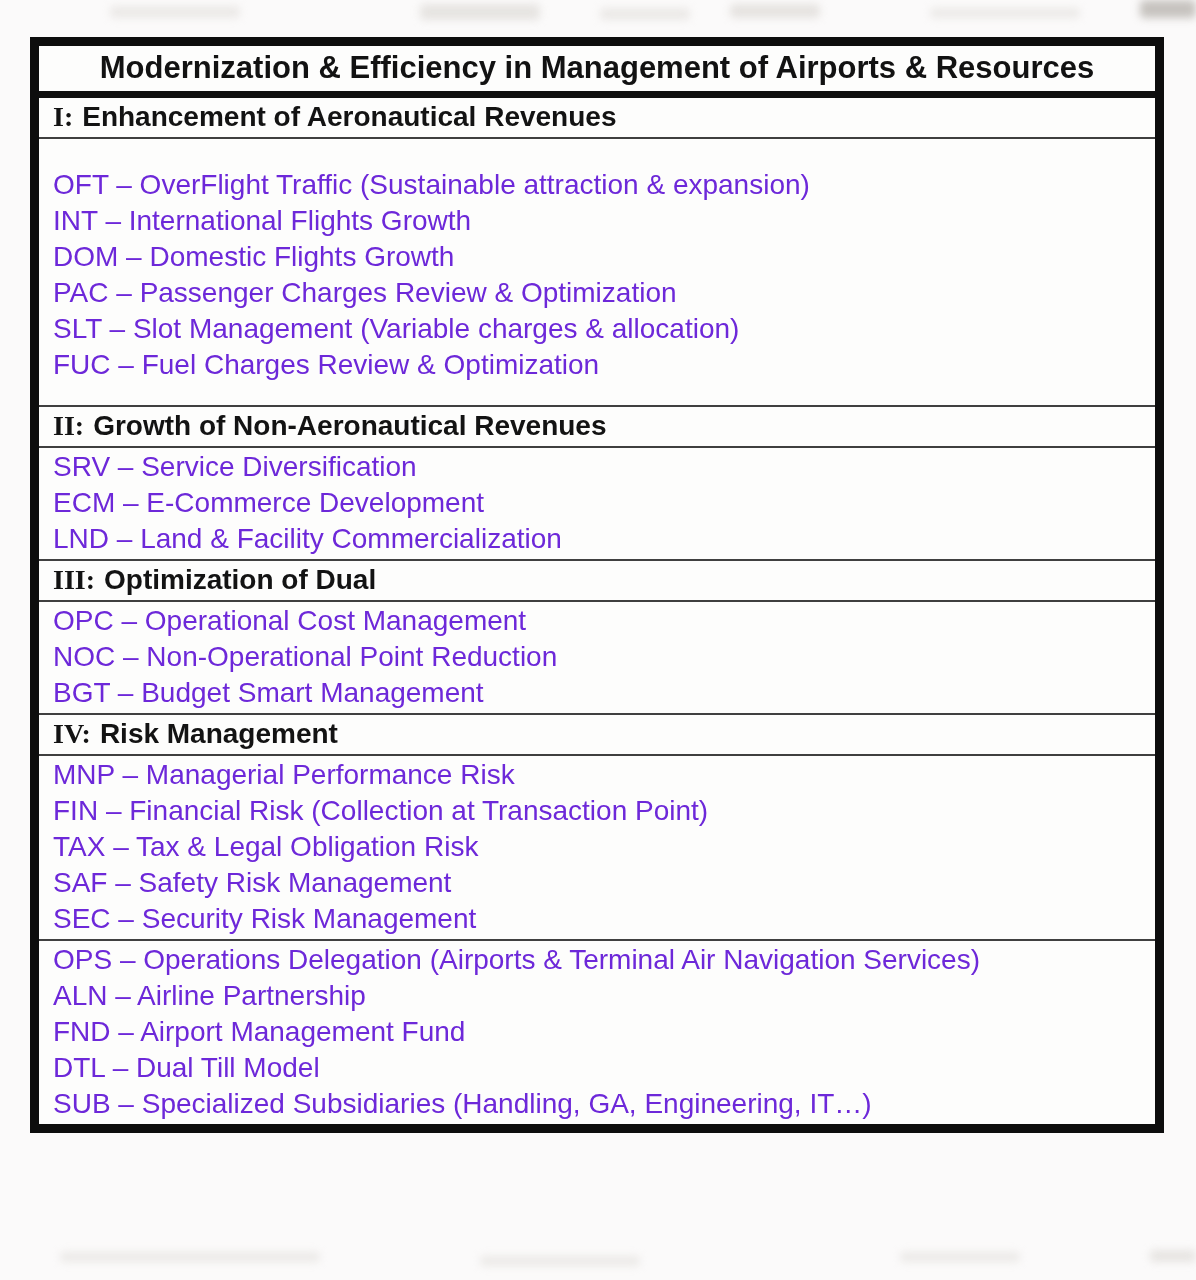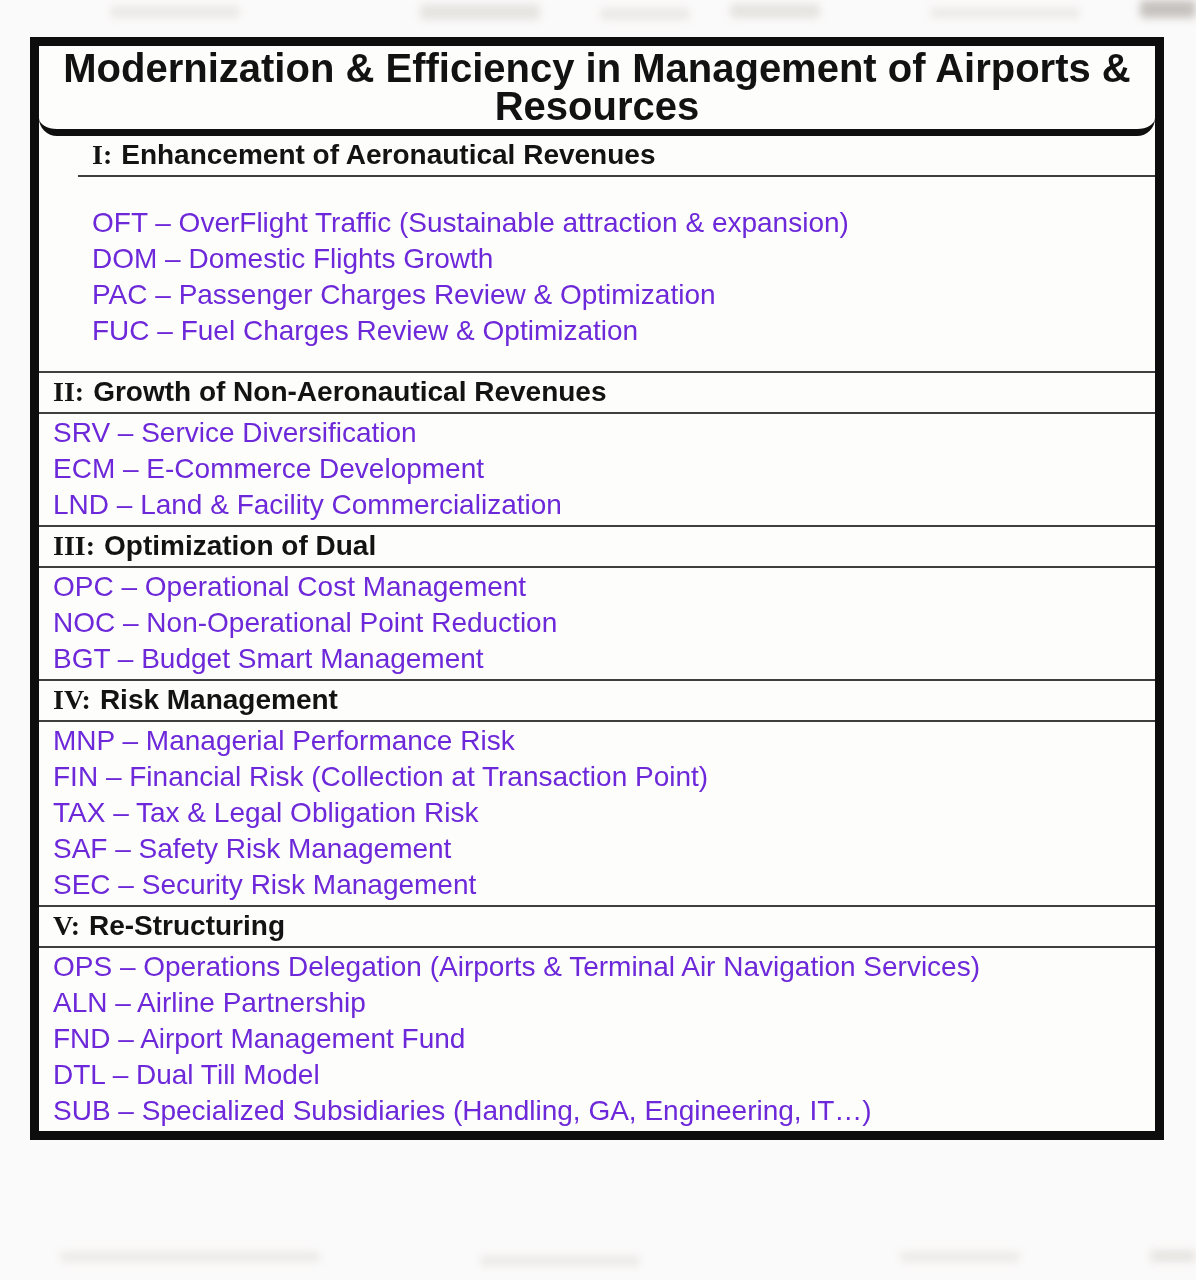--- a/index.html
+++ b/index.html
@@ -42,29 +42,28 @@
     left: 30px;
     top: 37px;
     width: 1134px;
     box-sizing: border-box;
     border: 9px solid #0d0d0d;
     background: #fdfdfc;
   }
   .title-row {
     text-align: center;
     font-weight: bold;
-    font-size: 40px;
+    font-size: 31px;
     line-height: 38px;
     padding: 3px 10px 4px;
     border-bottom: 7px solid #0f0f0f;
     color: #121212;
-    border-radius: 18px;
   }
   .section { border-top: 2px solid #404040; }
-  .section.first { border-top: none; padding-left: 39px; }
+  .section.first { border-top: none; }
   .sec-header {
     font-weight: bold;
     font-size: 28px;
     line-height: 34px;
     padding: 2px 14px 3px;
     border-bottom: 2px solid #3f3f3f;
     color: #131313;
   }
   .sec-header .numeral {
     font-family: "Liberation Serif", serif;
@@ -100,22 +99,24 @@
   <div class="table">
 
     <div class="title-row">Modernization &amp; Efficiency in Management of Airports &amp; Resources</div>
 
     <div class="section first">
       <div class="sec-header">
         <span class="numeral">I:</span><span>Enhancement of Aeronautical Revenues</span>
       </div>
       <div class="sec-body">
         <div class="item">OFT – OverFlight Traffic (Sustainable attraction &amp; expansion)</div>
+        <div class="item">INT – International Flights Growth</div>
         <div class="item">DOM – Domestic Flights Growth</div>
         <div class="item">PAC – Passenger Charges Review &amp; Optimization</div>
+        <div class="item">SLT – Slot Management (Variable charges &amp; allocation)</div>
         <div class="item">FUC – Fuel Charges Review &amp; Optimization</div>
       </div>
     </div>
 
     <div class="section">
       <div class="sec-header">
         <span class="numeral">II:</span><span>Growth of Non-Aeronautical Revenues</span>
       </div>
       <div class="sec-body">
         <div class="item">SRV – Service Diversification</div>
@@ -142,23 +143,20 @@
       <div class="sec-body">
         <div class="item">MNP – Managerial Performance Risk</div>
         <div class="item">FIN – Financial Risk (Collection at Transaction Point)</div>
         <div class="item">TAX – Tax &amp; Legal Obligation Risk</div>
         <div class="item">SAF – Safety Risk Management</div>
         <div class="item">SEC – Security Risk Management</div>
       </div>
     </div>
 
     <div class="section">
-      <div class="sec-header">
-        <span class="numeral">V:</span><span>Re-Structuring</span>
-      </div>
       <div class="sec-body">
         <div class="item">OPS – Operations Delegation (Airports &amp; Terminal Air Navigation Services)</div>
         <div class="item">ALN – Airline Partnership</div>
         <div class="item">FND – Airport Management Fund</div>
         <div class="item">DTL – Dual Till Model</div>
         <div class="item">SUB – Specialized Subsidiaries (Handling, GA, Engineering, IT…)</div>
       </div>
     </div>
 
   </div>

